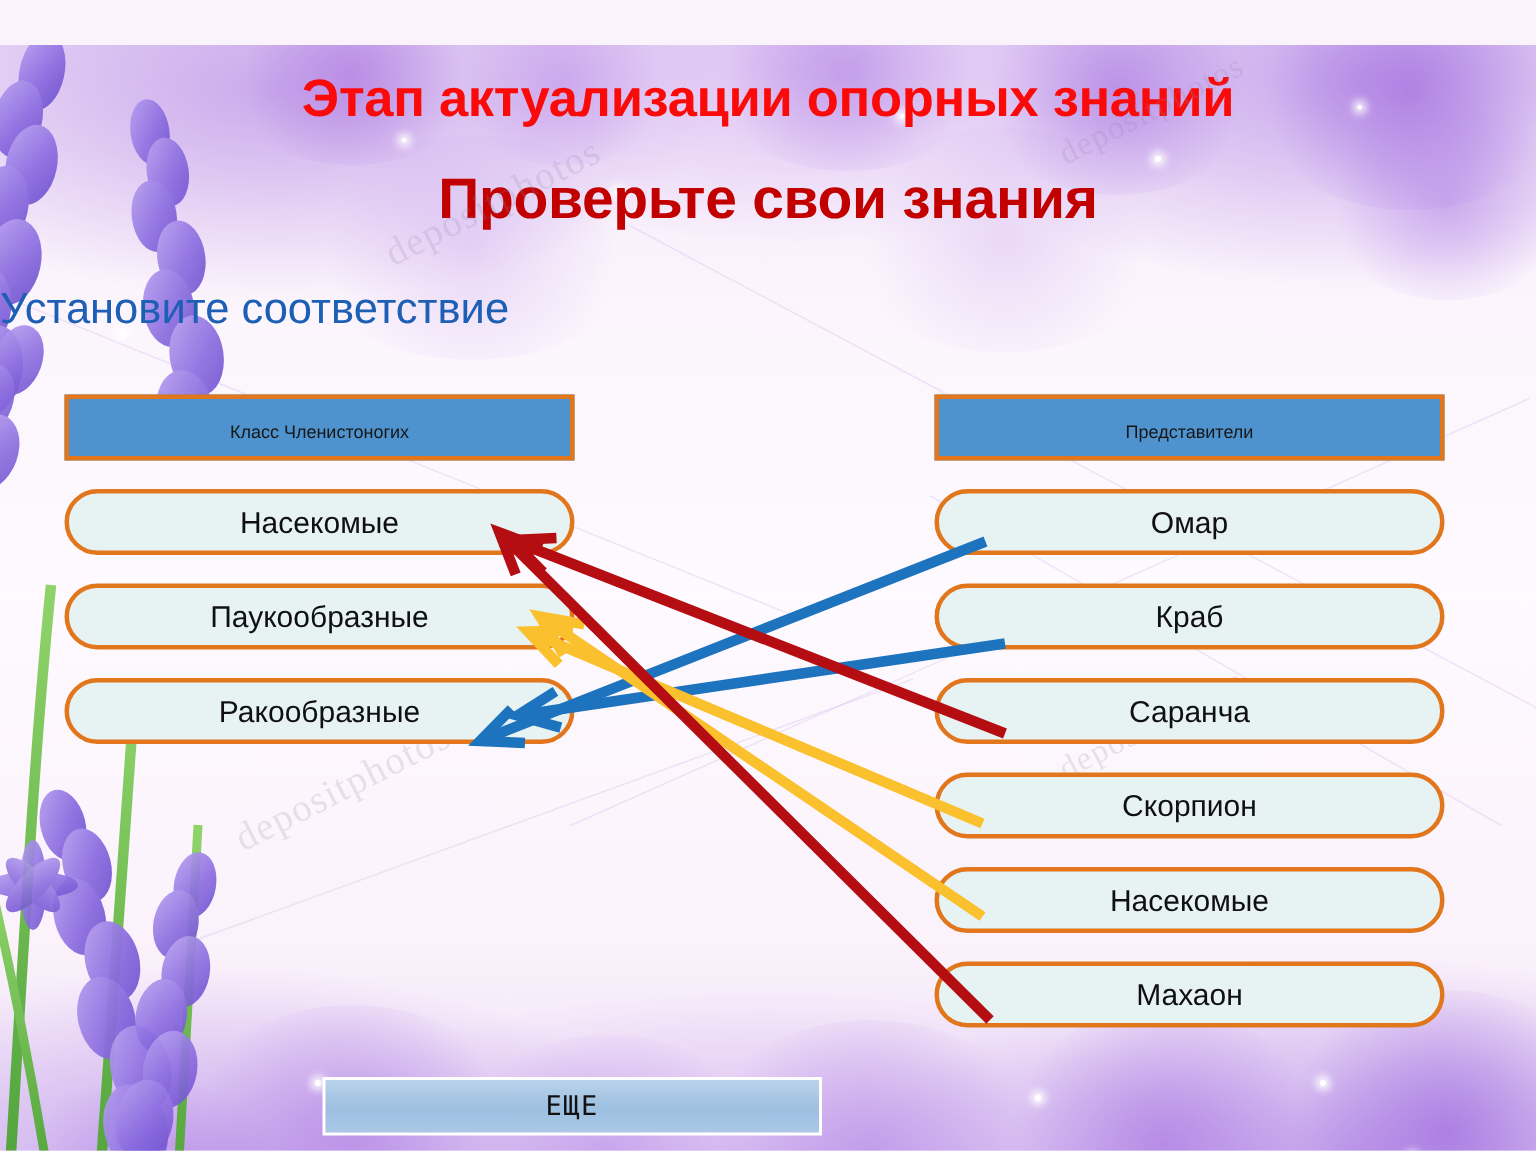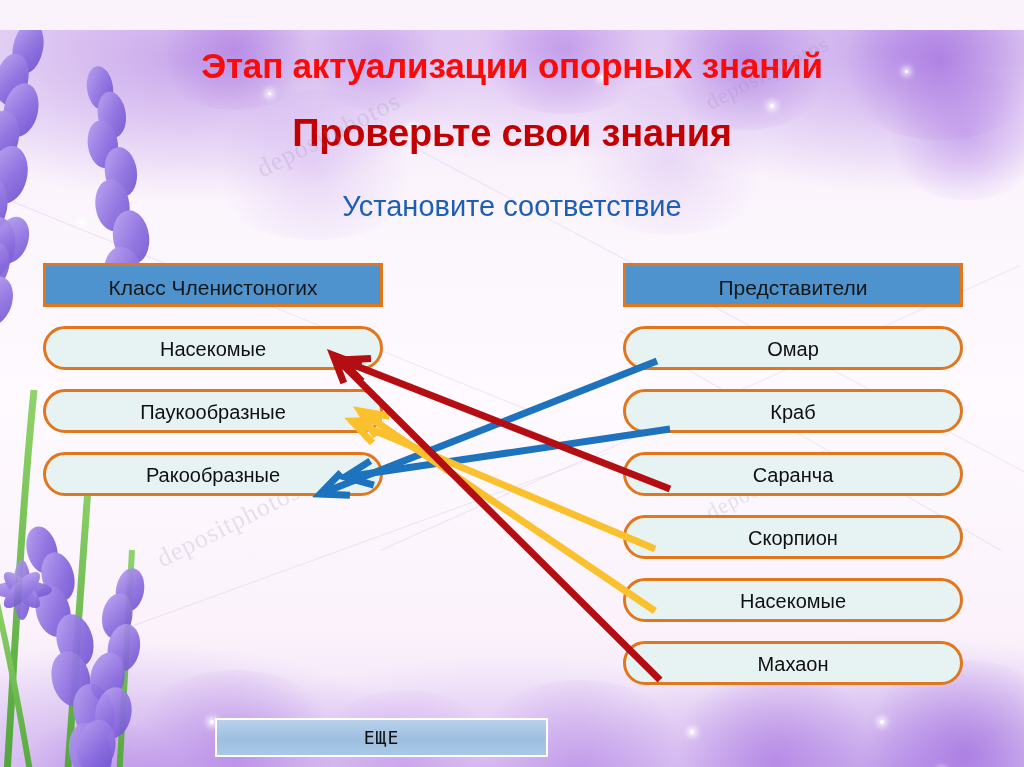--- a/index.html
+++ b/index.html
@@ -35,32 +35,32 @@
 
   
   .wm{position:absolute;color:rgba(150,130,170,.20);font-family:"Liberation Serif",serif;
       font-size:26px;letter-spacing:1px;transform:rotate(-27deg);pointer-events:none;white-space:nowrap;}
 
   
   #title1{position:absolute;left:0;right:0;top:16px;text-align:center;
     font-size:35px;font-weight:bold;color:#fb0a0a;letter-spacing:-.2px;}
   #title2{position:absolute;left:0;right:0;top:82px;text-align:center;
     font-size:38px;font-weight:bold;color:#c20000;letter-spacing:-.2px;}
-  #subtitle{position:absolute;left:0;right:0;top:160px;text-align:center;
+  #subtitle{position:absolute;left:0;right:0;top:160px;
     font-size:29px;color:#1d5fb4;}
 
   
   .col{position:absolute;}
   #colLeft{left:43px;top:233px;width:340px;}
   #colRight{left:623px;top:233px;width:340px;}
 
   .colhead{
     height:44px;line-height:44px;text-align:center;
     background:#4e93cd;border:3px solid #e2761c;
-    font-size:21px;color:#161616;box-sizing:border-box;
+    font-size:12px;color:#161616;box-sizing:border-box;
   }
   .pill{
     height:44px;line-height:40px;text-align:center;
     background:#e7f3f3;border:3px solid #e2761c;border-radius:24px;
     font-size:20px;color:#101010;box-sizing:border-box;
   }
   #colLeft .pill{margin-top:19px;}
   #colRight .pill{margin-top:19px;}
 
   

